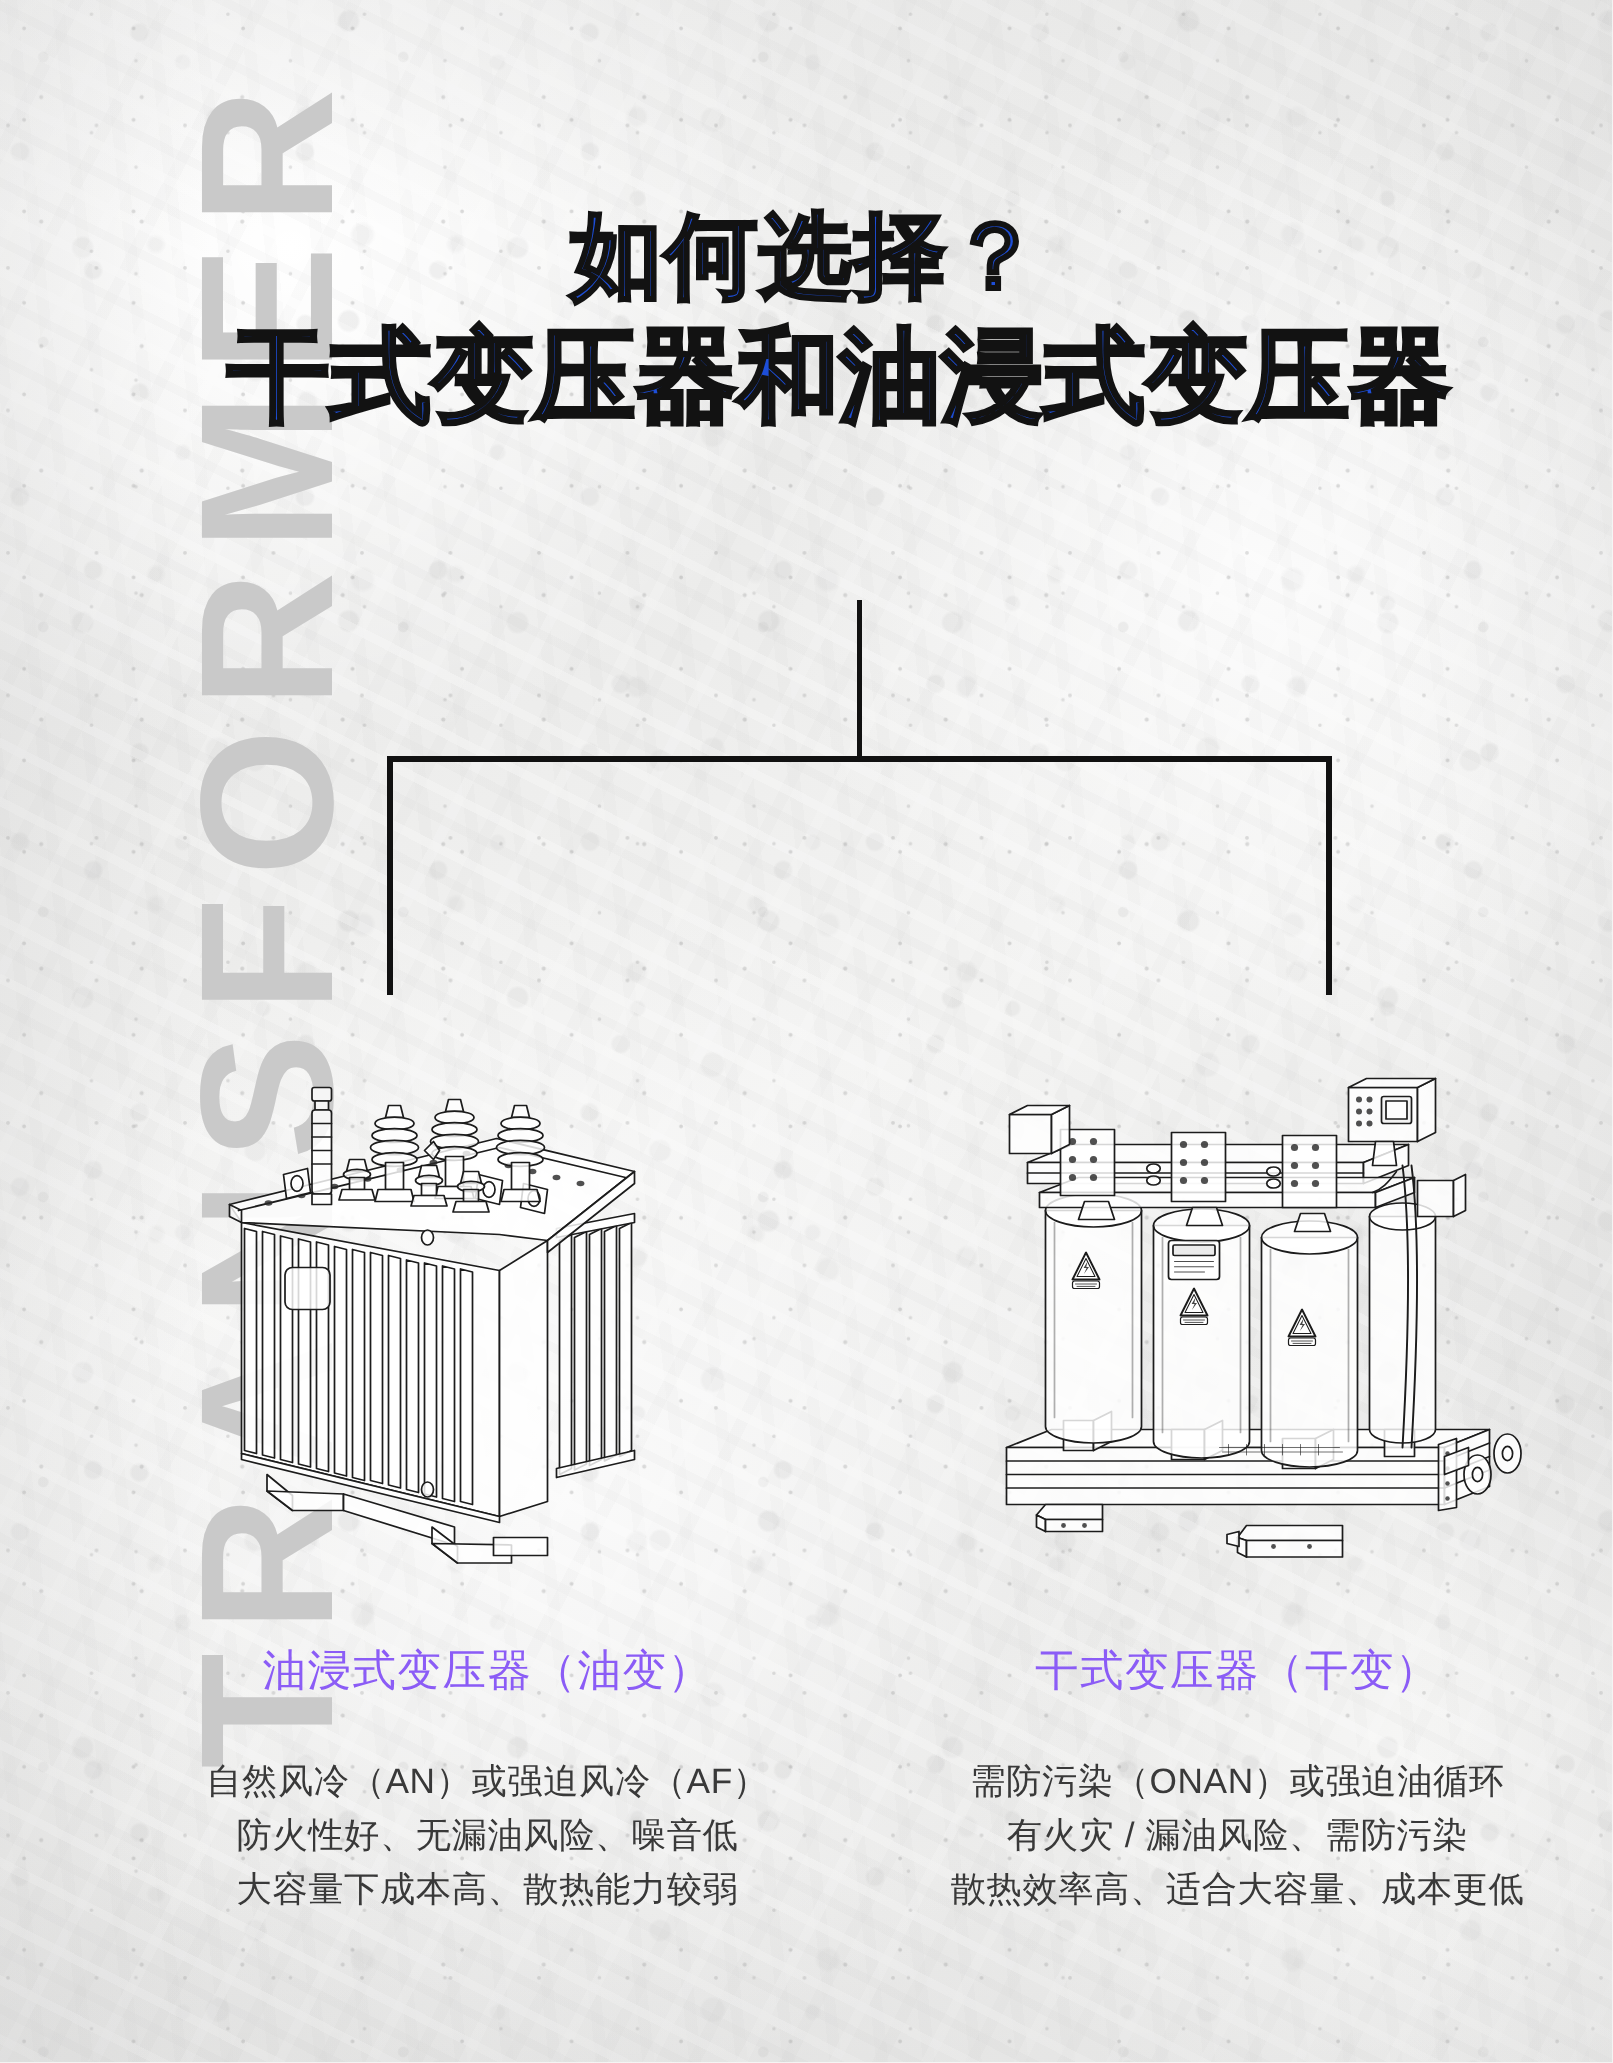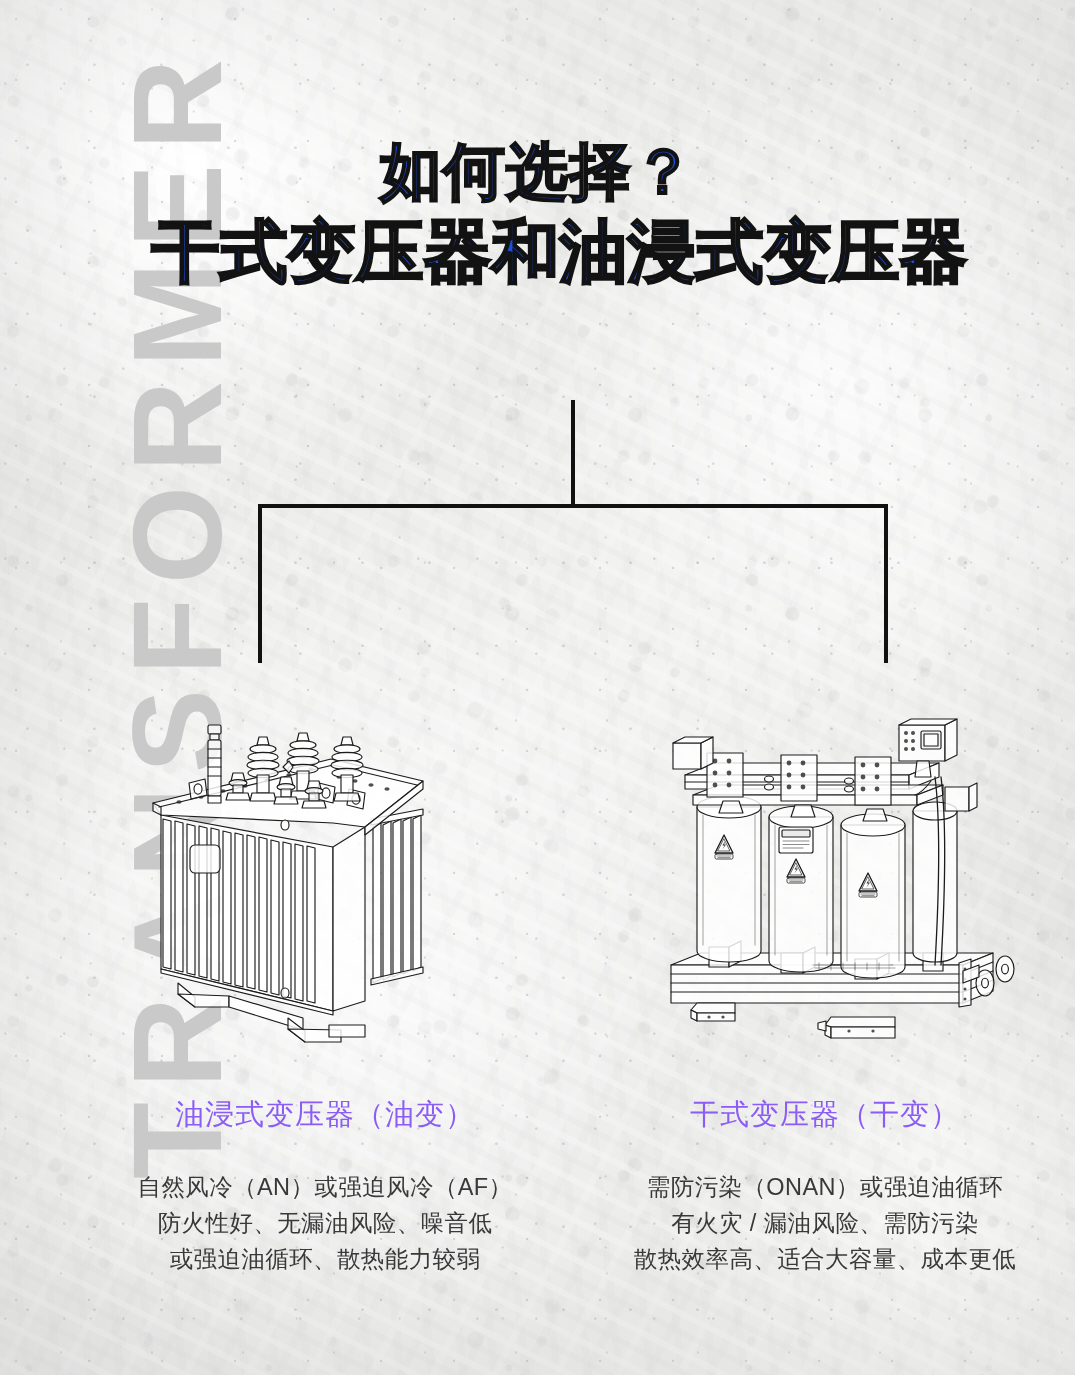--- a/index.html
+++ b/index.html
@@ -543,21 +543,21 @@
         </g>
       </g>
     </svg>
   </div>
 
   <div id="cap-left">
     <div class="cap-title">油浸式变压器（油变）</div>
     <div class="cap-body">
       <div>自然风冷（AN）或强迫风冷（AF）</div>
       <div>防火性好、无漏油风险、噪音低</div>
-      <div>或强迫油循环、散热能力较弱</div>
+      <div>大容量下成本高、散热能力较弱</div>
     </div>
   </div>
 
   <div id="cap-right">
     <div class="cap-title">干式变压器（干变）</div>
     <div class="cap-body">
       <div>需防污染（ONAN）或强迫油循环</div>
       <div>有火灾 / 漏油风险、需防污染</div>
       <div>散热效率高、适合大容量、成本更低</div>
     </div>

